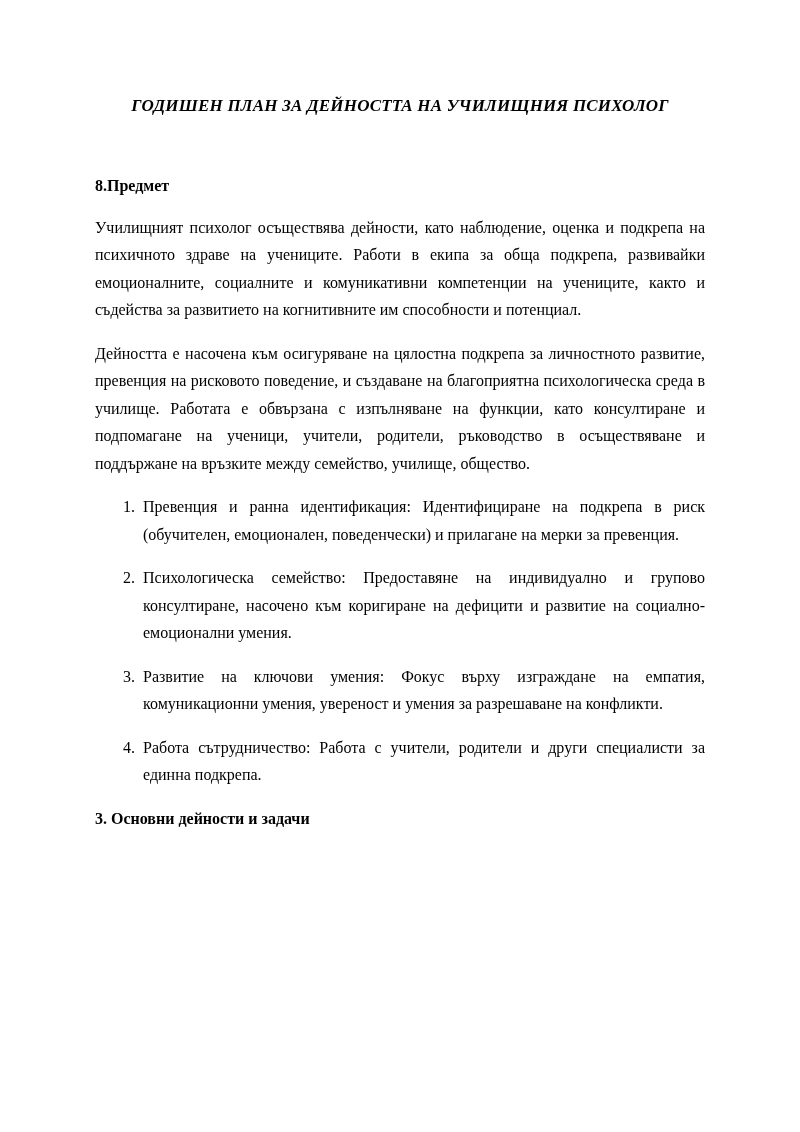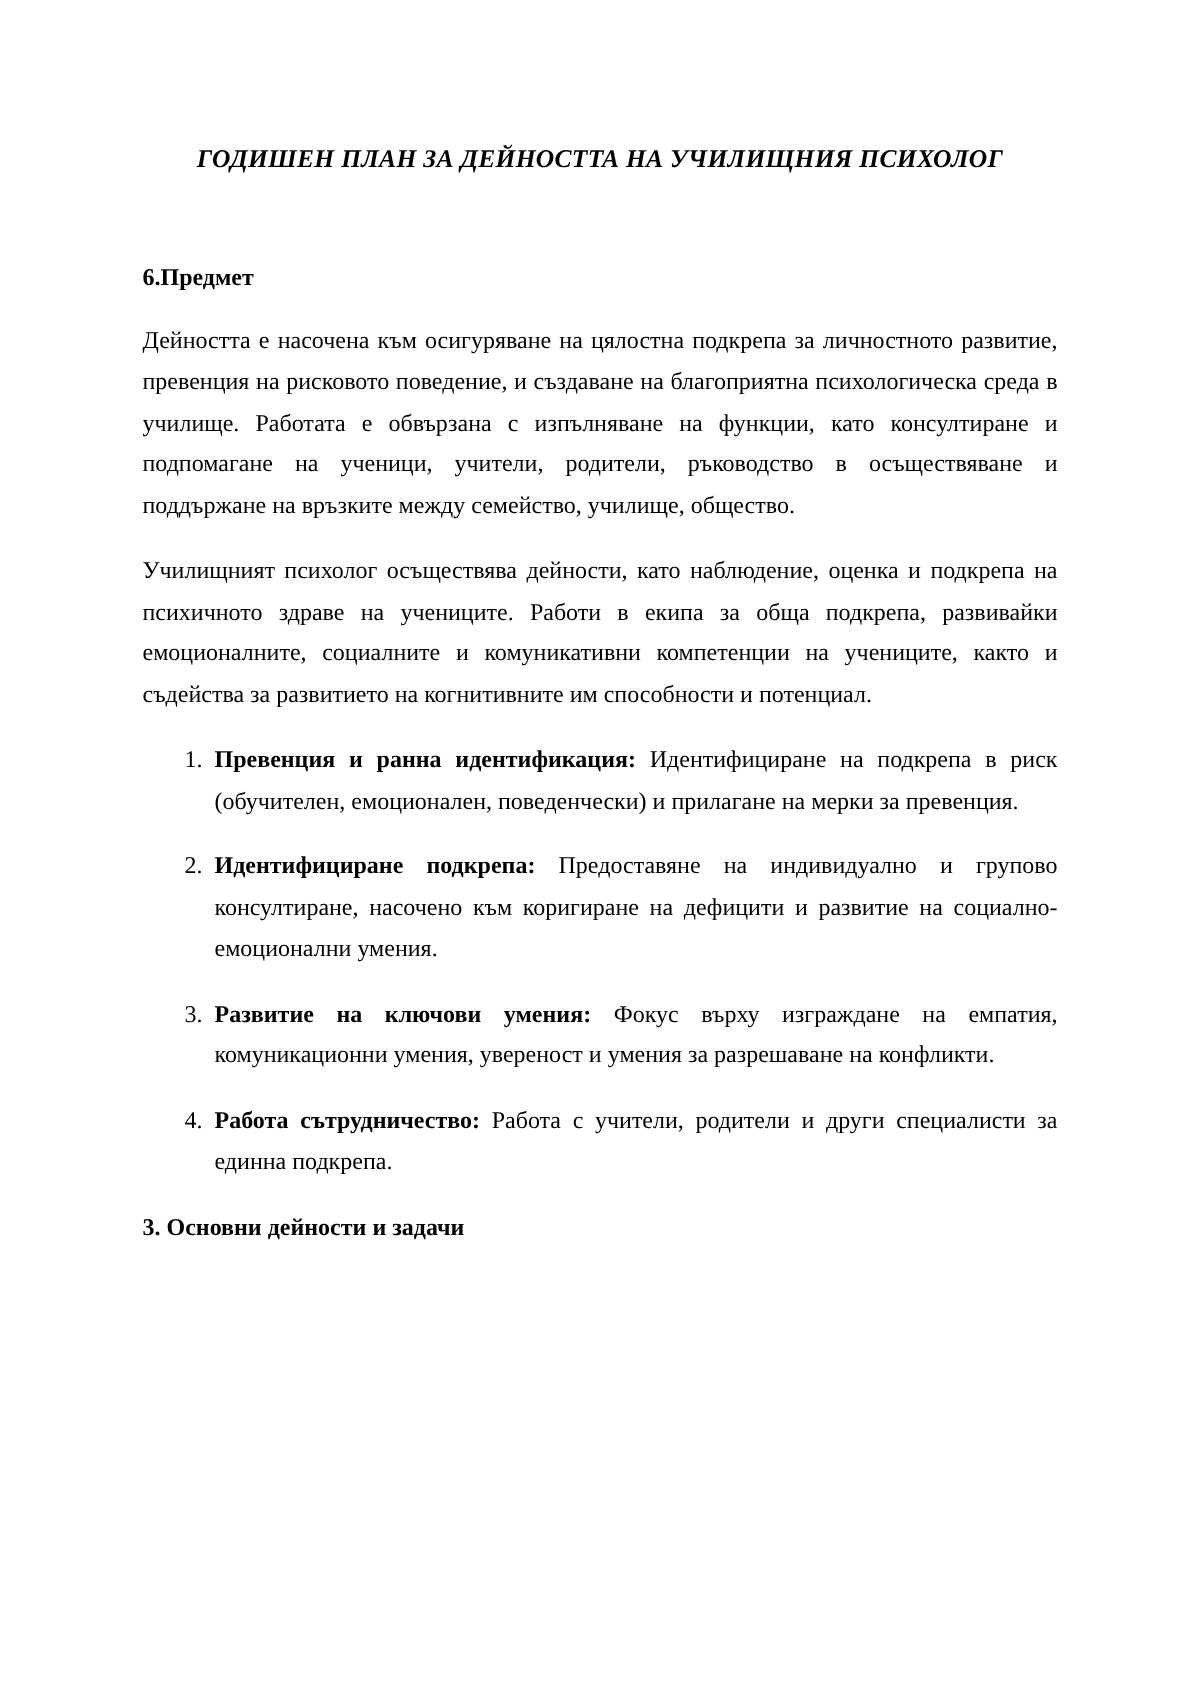--- a/index.html
+++ b/index.html
@@ -67,47 +67,47 @@
   }
   .goal-num {
     flex: 0 0 20px;
     width: 20px;
   }
   .goal-body {
     flex: 1 1 auto;
     text-align: justify;
   }
   .goal-label {
-    font-weight: 700;
+    font-weight: 400;
   }
 </style>
 </head>
 <body>
 
 <div class="page">
 
   <h1 class="doc-title">ГОДИШЕН ПЛАН ЗА ДЕЙНОСТТА НА УЧИЛИЩНИЯ ПСИХОЛОГ</h1>
 
-  <h2 class="heading h-subject">6.Предмет</h2>
+  <h2 class="heading h-subject">8.Предмет</h2>
+
+  <p class="para">Училищният психолог осъществява дейности, като наблюдение, оценка и подкрепа на психичното здраве на учениците. Работи в екипа за обща подкрепа, развивайки емоционалните, социалните и комуникативни компетенции на учениците, както и съдейства за развитието на когнитивните им способности и потенциал.</p>
 
   <p class="para">Дейността е насочена към осигуряване на цялостна подкрепа за личностното развитие, превенция на рисковото поведение, и създаване на благоприятна психологическа среда в училище. Работата е обвързана с изпълняване на функции, като консултиране и подпомагане на ученици, учители, родители, ръководство в осъществяване и поддържане на връзките между семейство, училище, общество.</p>
-
-  <p class="para">Училищният психолог осъществява дейности, като наблюдение, оценка и подкрепа на психичното здраве на учениците. Работи в екипа за обща подкрепа, развивайки емоционалните, социалните и комуникативни компетенции на учениците, както и съдейства за развитието на когнитивните им способности и потенциал.</p>
 
 
   <ol class="goals">
 
     <li class="goal">
       <span class="goal-num">1.</span>
       <span class="goal-body"><span class="goal-label">Превенция и ранна идентификация:</span><span> Идентифициране на подкрепа в риск (обучителен, емоционален, поведенчески) и прилагане на мерки за превенция.</span></span>
     </li>
 
     <li class="goal">
       <span class="goal-num">2.</span>
-      <span class="goal-body"><span class="goal-label">Идентифициране подкрепа:</span><span> Предоставяне на индивидуално и групово консултиране, насочено към коригиране на дефицити и развитие на социално-емоционални умения.</span></span>
+      <span class="goal-body"><span class="goal-label">Психологическа семейство:</span><span> Предоставяне на индивидуално и групово консултиране, насочено към коригиране на дефицити и развитие на социално-емоционални умения.</span></span>
     </li>
 
     <li class="goal">
       <span class="goal-num">3.</span>
       <span class="goal-body"><span class="goal-label">Развитие на ключови умения:</span><span> Фокус върху изграждане на емпатия, комуникационни умения, увереност и умения за разрешаване на конфликти.</span></span>
     </li>
 
     <li class="goal">
       <span class="goal-num">4.</span>
       <span class="goal-body"><span class="goal-label">Работа сътрудничество:</span><span> Работа с учители, родители и други специалисти за единна подкрепа.</span></span>

